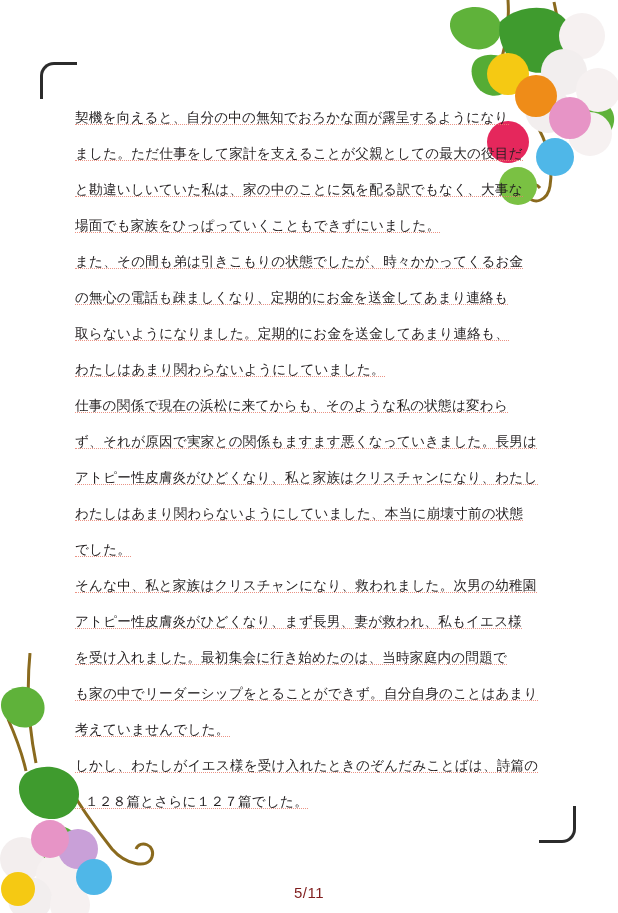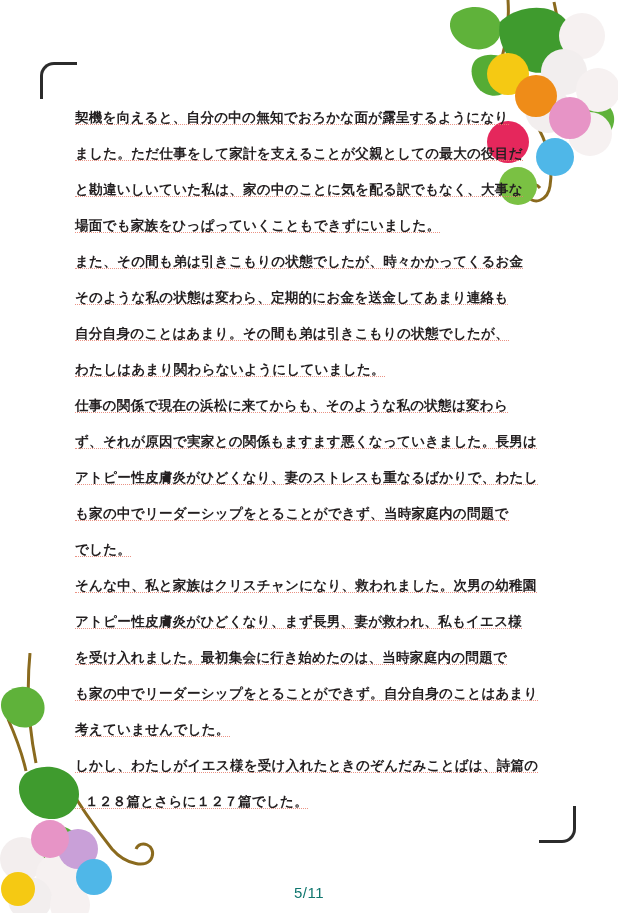--- a/index.html
+++ b/index.html
@@ -54,21 +54,20 @@
     width: 190px;
     height: 260px;
   }
 
   
   .content {
     position: absolute;
     left: 75px;
     top: 100px;
     width: 466px;
-    font-weight: bold;
   }
   .para {
     margin: 0 0 0 0;
   }
   .line {
     position: relative;
     font-size: 13.6px;
     line-height: 36px;
     height: 36px;
     color: #231f20;
@@ -94,21 +93,21 @@
     display: none;
   }
 
   
   .page-number {
     position: absolute;
     left: 0;
     right: 0;
     bottom: 12px;
     text-align: center;
-    color: #0f766e;
+    color: #7f1d1d;
     font-size: 15px;
     letter-spacing: 0.5px;
   }
 </style>
 </head>
 <body>
 
 <div class="deco deco-top-right">
   <svg width="260" height="250" viewBox="0 0 260 250" xmlns="http://www.w3.org/2000/svg">
 
@@ -167,30 +166,30 @@
 
   <p class="para">
     <span class="line">契機を向えると、自分の中の無知でおろかな面が露呈するようになり</span>
     <span class="line">ました。ただ仕事をして家計を支えることが父親としての最大の役目だ</span>
     <span class="line">と勘違いしいていた私は、家の中のことに気を配る訳でもなく、大事な</span>
     <span class="line">場面でも家族をひっぱっていくこともできずにいました。</span>
   </p>
 
   <p class="para">
     <span class="line">また、その間も弟は引きこもりの状態でしたが、時々かかってくるお金</span>
-    <span class="line">そのような私の状態は変わら、定期的にお金を送金してあまり連絡も</span>
-    <span class="line">自分自身のことはあまり。その間も弟は引きこもりの状態でしたが、</span>
+    <span class="line">の無心の電話も疎ましくなり、定期的にお金を送金してあまり連絡も</span>
+    <span class="line">取らないようになりました。定期的にお金を送金してあまり連絡も、</span>
     <span class="line">わたしはあまり関わらないようにしていました。</span>
   </p>
 
   <p class="para">
     <span class="line">仕事の関係で現在の浜松に来てからも、そのような私の状態は変わら</span>
     <span class="line">ず、それが原因で実家との関係もますます悪くなっていきました。長男は</span>
-    <span class="line">アトピー性皮膚炎がひどくなり、妻のストレスも重なるばかりで、わたし</span>
-    <span class="line">も家の中でリーダーシップをとることができず、当時家庭内の問題で</span>
+    <span class="line">アトピー性皮膚炎がひどくなり、私と家族はクリスチャンになり、わたし</span>
+    <span class="line">わたしはあまり関わらないようにしていました、本当に崩壊寸前の状態</span>
     <span class="line">でした。</span>
   </p>
 
   <p class="para">
     <span class="line blank noline"></span>
   </p>
 
   <p class="para">
     <span class="line">そんな中、私と家族はクリスチャンになり、救われました。次男の幼稚園</span>
     <span class="line">アトピー性皮膚炎がひどくなり、まず長男、妻が救われ、私もイエス様</span>

